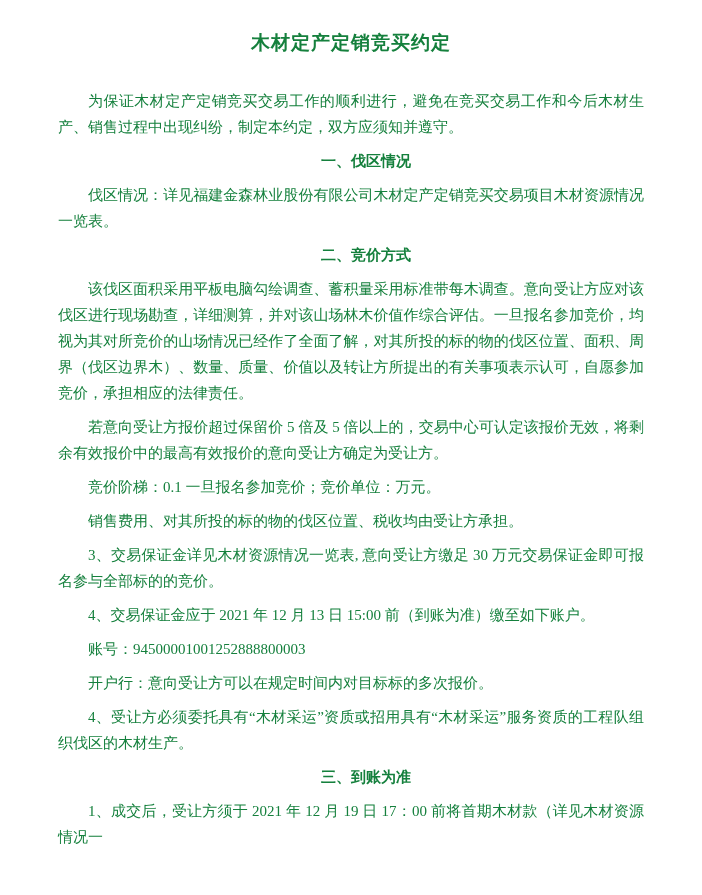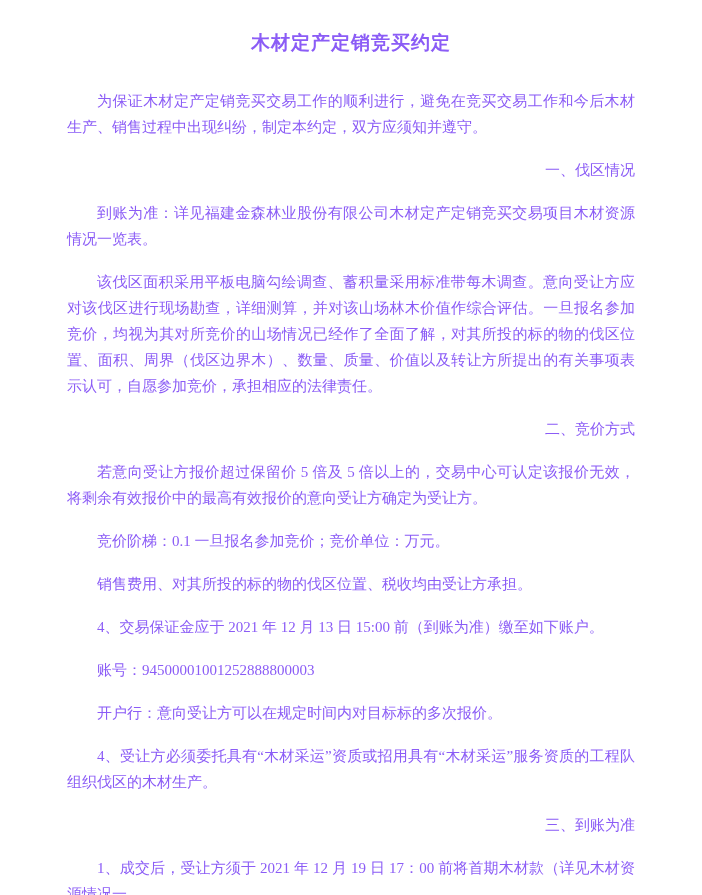--- a/index.html
+++ b/index.html
@@ -9,56 +9,57 @@
   }
   .doc-page {
     position: relative;
     width: 702px;
     height: 895px;
     background: #ffffff;
     box-sizing: border-box;
     padding: 22px 50px 0 50px;
     overflow: hidden;
     font-family: "Liberation Serif", "DejaVu Serif", serif;
-    color: #8b5cf6;
+    color: #15803d;
   }
   .doc-title {
     margin: 8px 0 32px 0;
     text-align: center;
     font-size: 19px;
     font-weight: bold;
     line-height: 26px;
     letter-spacing: 1px;
   }
   .doc-block {
-    margin: 17px;
+    margin: 8px;
     font-size: 15px;
     line-height: 26px;
     text-indent: 2em;
     text-align: justify;
     word-break: break-all;
   }
   .doc-block.heading {
-    font-weight: normal;
-    text-align: right;
+    font-weight: bold;
+    text-align: center;
   }
 </style>
 </head>
 <body>
 
 <div class="doc-page">
   <h1 class="doc-title">木材定产定销竞买约定</h1>
 
   <p class="doc-block">为保证木材定产定销竞买交易工作的顺利进行，避免在竞买交易工作和今后木材生产、销售过程中出现纠纷，制定本约定，双方应须知并遵守。</p>
   <p class="doc-block heading">一、伐区情况</p>
-  <p class="doc-block">到账为准：详见福建金森林业股份有限公司木材定产定销竞买交易项目木材资源情况一览表。</p>
+  <p class="doc-block">伐区情况：详见福建金森林业股份有限公司木材定产定销竞买交易项目木材资源情况一览表。</p>
+  <p class="doc-block heading">二、竞价方式</p>
   <p class="doc-block">该伐区面积采用平板电脑勾绘调查、蓄积量采用标准带每木调查。意向受让方应对该伐区进行现场勘查，详细测算，并对该山场林木价值作综合评估。一旦报名参加竞价，均视为其对所竞价的山场情况已经作了全面了解，对其所投的标的物的伐区位置、面积、周界（伐区边界木）、数量、质量、价值以及转让方所提出的有关事项表示认可，自愿参加竞价，承担相应的法律责任。</p>
-  <p class="doc-block heading">二、竞价方式</p>
   <p class="doc-block">若意向受让方报价超过保留价 5 倍及 5 倍以上的，交易中心可认定该报价无效，将剩余有效报价中的最高有效报价的意向受让方确定为受让方。</p>
   <p class="doc-block">竞价阶梯：0.1 一旦报名参加竞价；竞价单位：万元。</p>
   <p class="doc-block">销售费用、对其所投的标的物的伐区位置、税收均由受让方承担。</p>
+  <p class="doc-block">3、交易保证金详见木材资源情况一览表, 意向受让方缴足 30 万元交易保证金即可报名参与全部标的的竞价。</p>
   <p class="doc-block">4、交易保证金应于 2021 年 12 月 13 日 15:00 前（到账为准）缴至如下账户。</p>
   <p class="doc-block">账号：94500001001252888800003</p>
   <p class="doc-block">开户行：意向受让方可以在规定时间内对目标标的多次报价。</p>
   <p class="doc-block">4、受让方必须委托具有“木材采运”资质或招用具有“木材采运”服务资质的工程队组织伐区的木材生产。</p>
   <p class="doc-block heading">三、到账为准</p>
   <p class="doc-block">1、成交后，受让方须于 2021 年 12 月 19 日 17：00 前将首期木材款（详见木材资源情况一</p>
 </div>
 
 </body></html>

